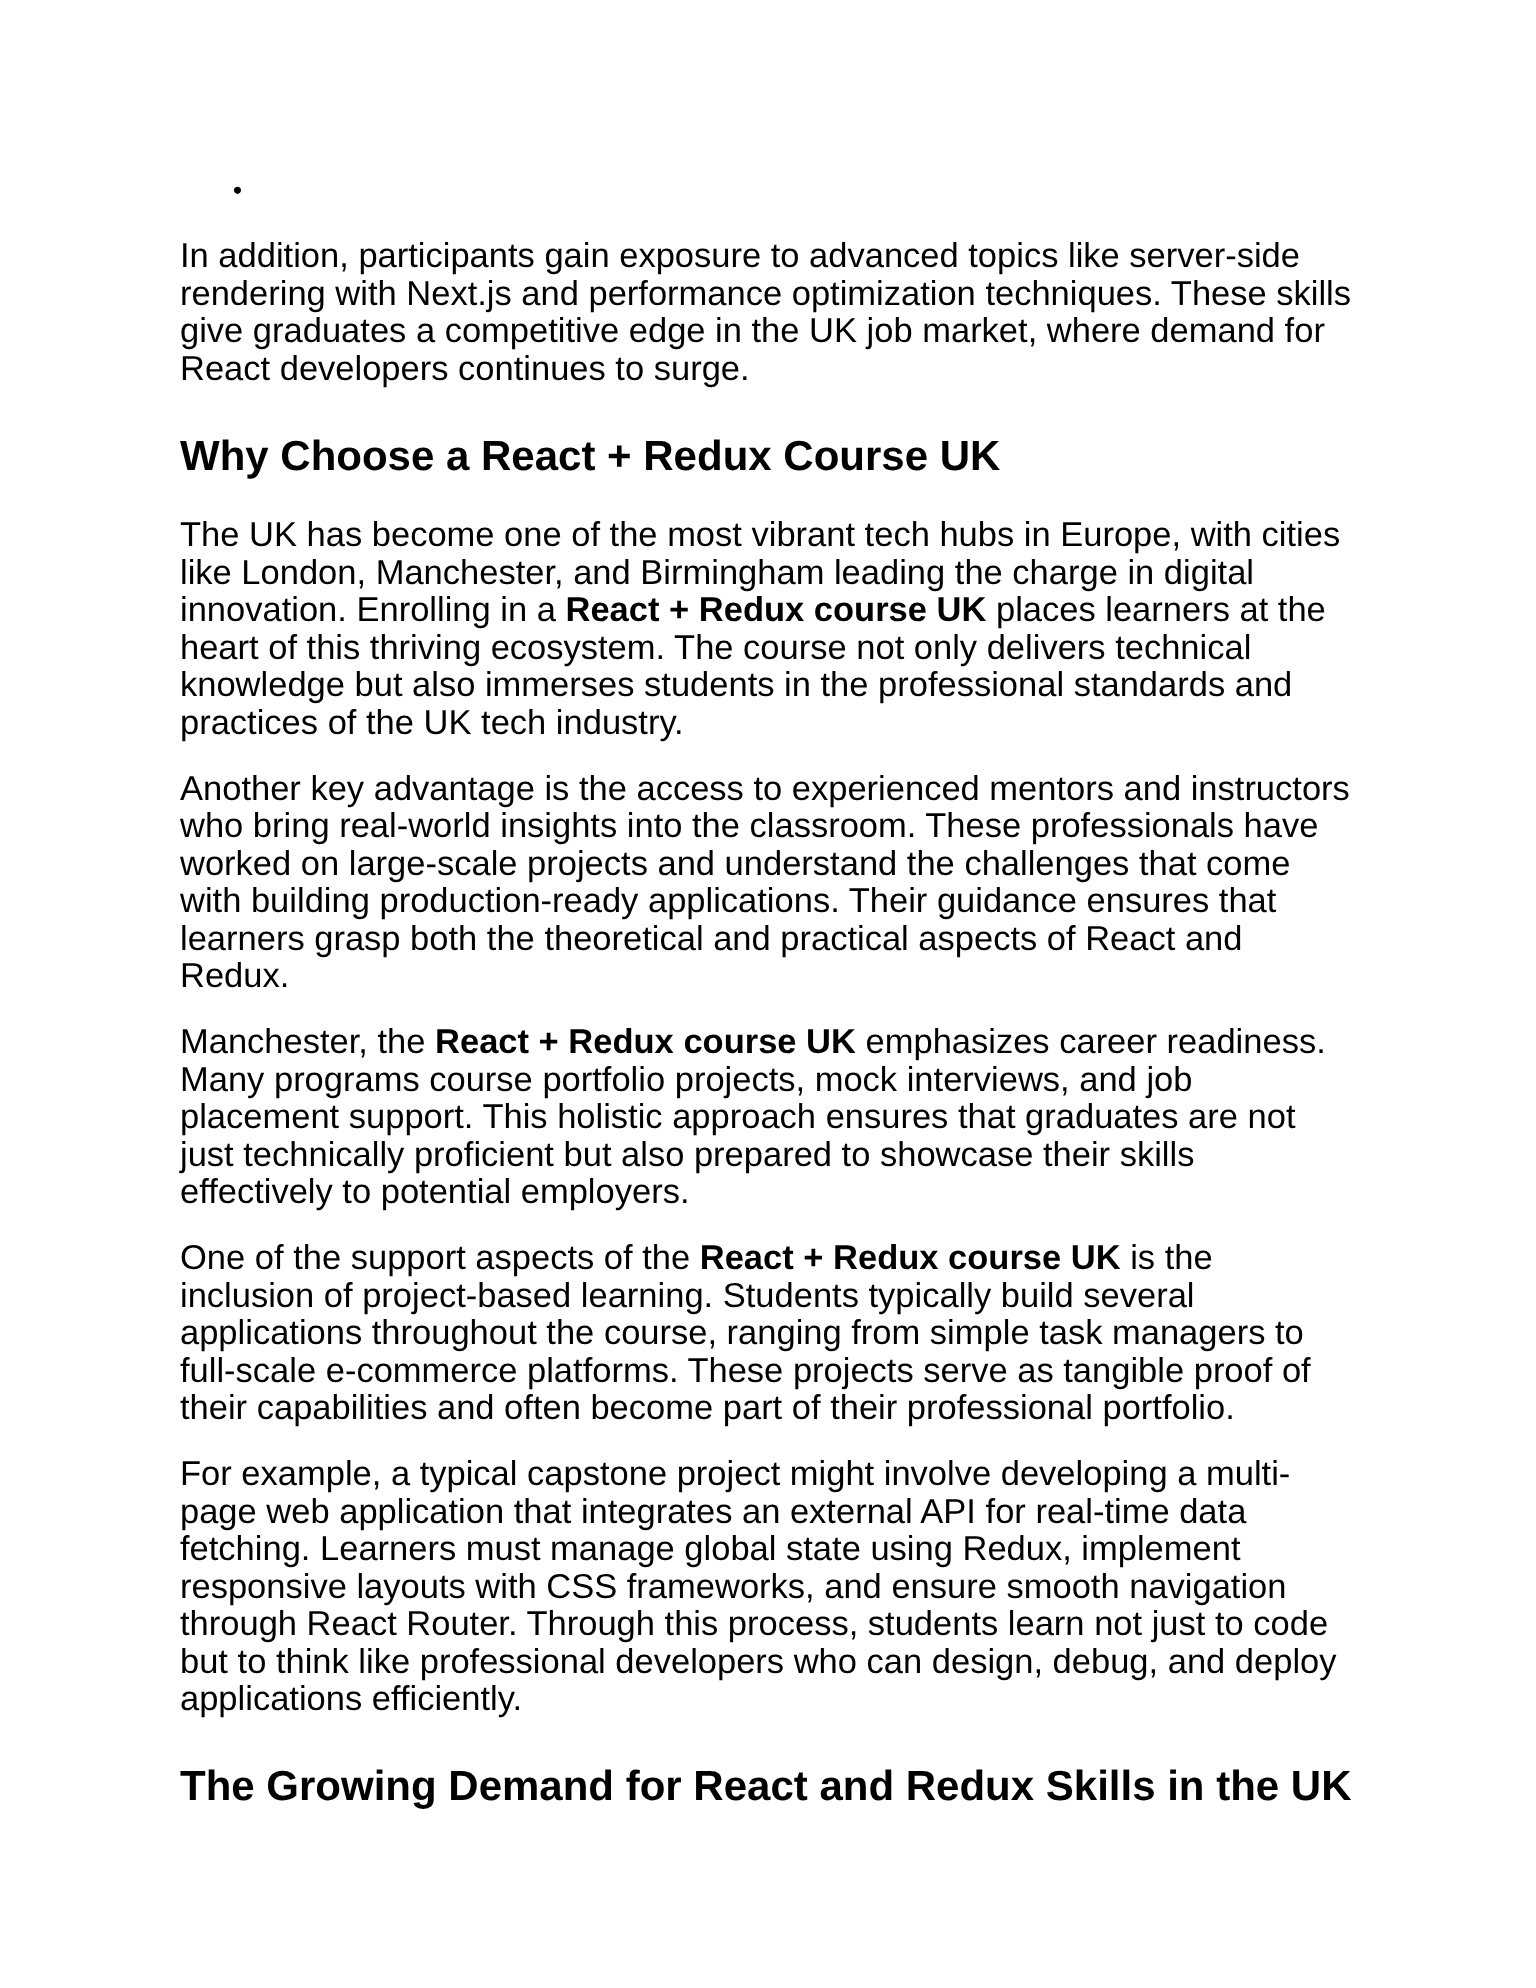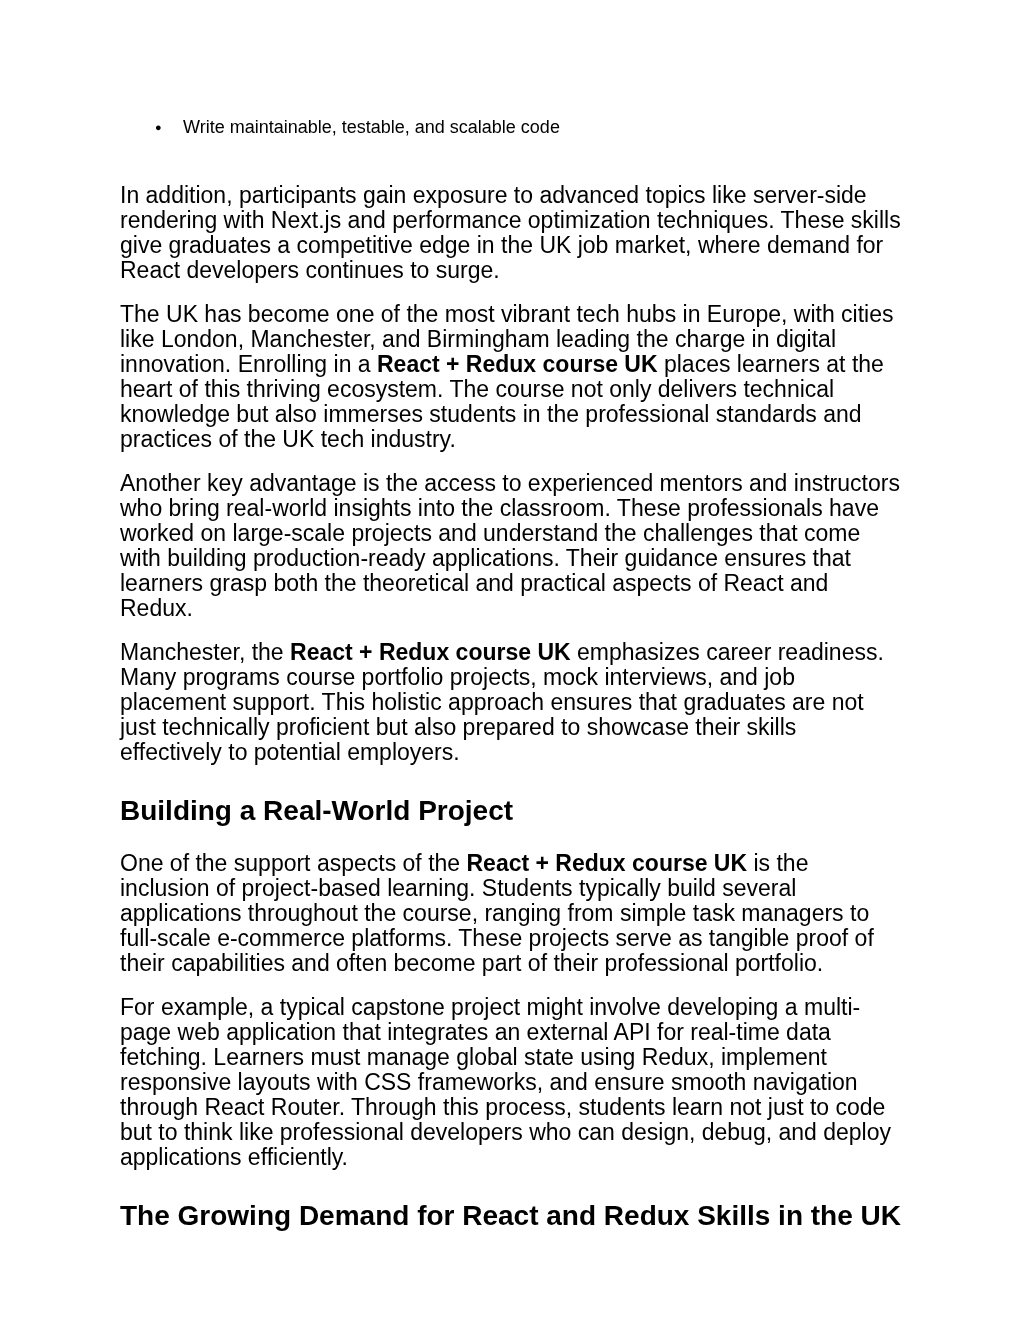--- a/index.html
+++ b/index.html
@@ -55,42 +55,41 @@
   }
 </style>
 </head>
 <body>
 
 <div class="doc">
 
   <ul class="bullet-list">
     <li>
       <span class="bullet-marker">●</span>
-      <span>Write maintainable, testable, and scalable code</span>
     </li>
   </ul>
 
   <p>
     <span>In addition, participants gain exposure to advanced topics like server-side rendering with Next.js and performance optimization techniques. These skills give graduates a competitive edge in the UK job market, where demand for React developers continues to surge.</span>
   </p>
 
+  <h2>Why Choose a React + Redux Course UK</h2>
 
   <p>
     <span>The UK has become one of the most vibrant tech hubs in Europe, with cities like London, Manchester, and Birmingham leading the charge in digital innovation. Enrolling in a </span><b>React + Redux course UK</b><span> places learners at the heart of this thriving ecosystem. The course not only delivers technical knowledge but also immerses students in the professional standards and practices of the UK tech industry.</span>
   </p>
 
   <p>
     <span>Another key advantage is the access to experienced mentors and instructors who bring real-world insights into the classroom. These professionals have worked on large-scale projects and understand the challenges that come with building production-ready applications. Their guidance ensures that learners grasp both the theoretical and practical aspects of React and Redux.</span>
   </p>
 
   <p>
     <span>Manchester, the </span><b>React + Redux course UK</b><span> emphasizes career readiness. Many programs course portfolio projects, mock interviews, and job placement support. This holistic approach ensures that graduates are not just technically proficient but also prepared to showcase their skills effectively to potential employers.</span>
   </p>
 
-  <h2>Building a Real-World Project</h2>
 
   <p>
     <span>One of the support aspects of the </span><b>React + Redux course UK</b><span> is the inclusion of project-based learning. Students typically build several applications throughout the course, ranging from simple task managers to full-scale e-commerce platforms. These projects serve as tangible proof of their capabilities and often become part of their professional portfolio.</span>
   </p>
 
   <p>
     <span>For example, a typical capstone project might involve developing a multi-page web application that integrates an external API for real-time data fetching. Learners must manage global state using Redux, implement responsive layouts with CSS frameworks, and ensure smooth navigation through React Router. Through this process, students learn not just to code but to think like professional developers who can design, debug, and deploy applications efficiently.</span>
   </p>
 
   <h2>The Growing Demand for React and Redux Skills in the UK</h2>

